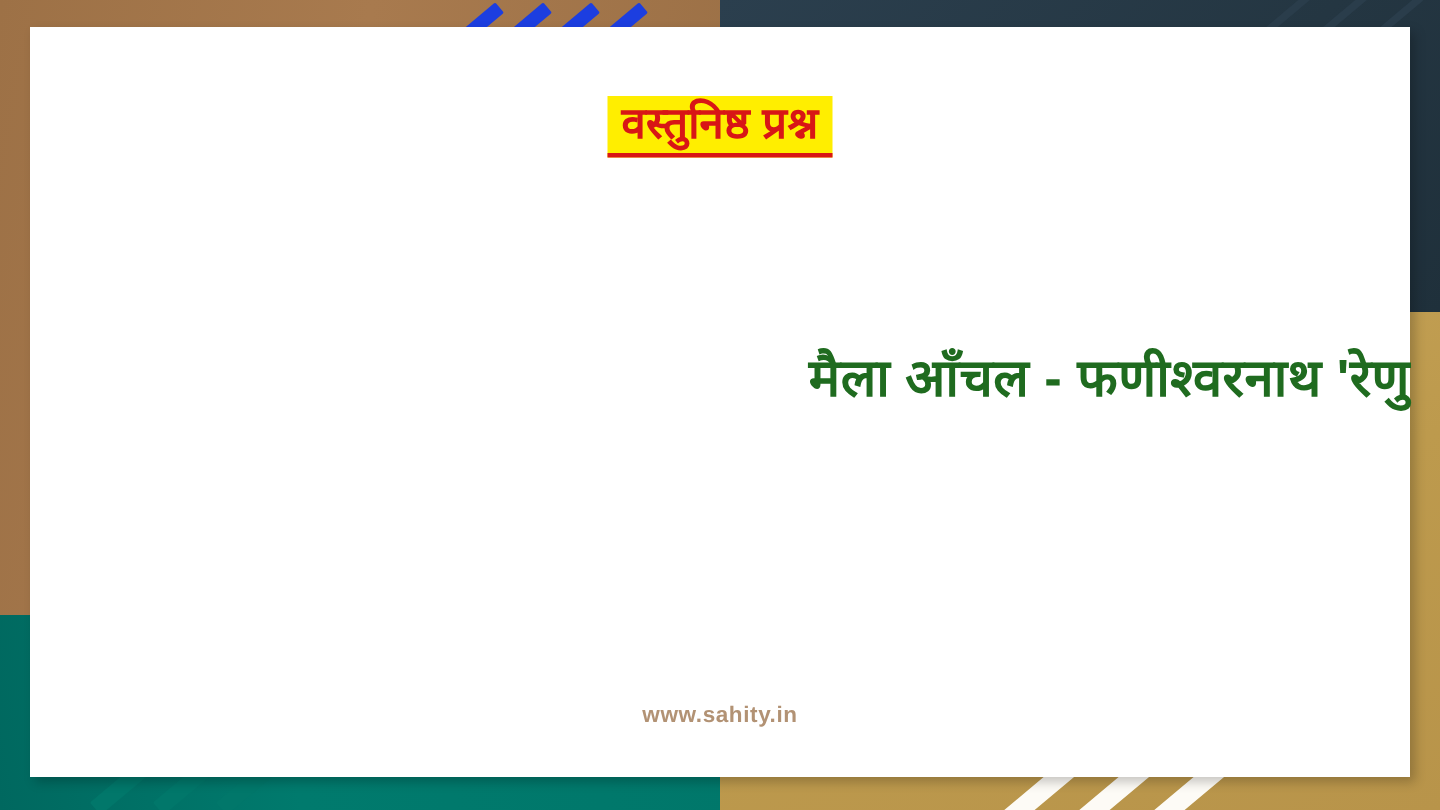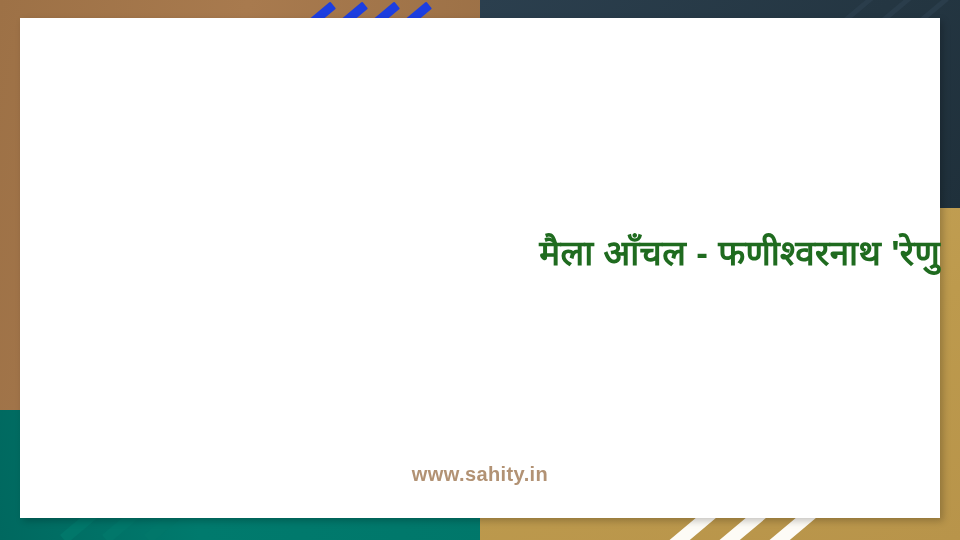--- a/index.html
+++ b/index.html
@@ -153,21 +153,21 @@
     position: absolute;
     bottom: 32px;
     left: 0;
     width: 100%;
     text-align: center;
   }
   #footer-text {
     display: inline-block;
     color: #b29274;
     font-family: "Liberation Sans", sans-serif;
-    font-size: 20px;
+    font-size: 15px;
     font-weight: bold;
     letter-spacing: 0.4px;
   }
 </style>
 </head>
 <body>
 
 <div id="slide">
 
   <div class="bg-quad" id="bg-brown"></div>
@@ -196,20 +196,23 @@
 
   <div class="stripe-group" id="stripes-white">
     <div class="stripe" style="left:60px; top:78px; width:70px;"></div>
     <div class="stripe" style="left:110px; top:78px; width:70px;"></div>
     <div class="stripe" style="left:160px; top:78px; width:70px;"></div>
   </div>
 
   <div id="card">
     <div id="card-inner">
 
+      <div id="title-wrap">
+        <span id="title-text">वस्तुनिष्ठ प्रश्न</span>
+      </div>
 
       <div id="subject-wrap">
         <span id="subject-text">मैला आँचल - फणीश्वरनाथ 'रेणु</span>
       </div>
 
       <div id="footer-wrap">
         <span id="footer-text">www.sahity.in</span>
       </div>
 
     </div>

